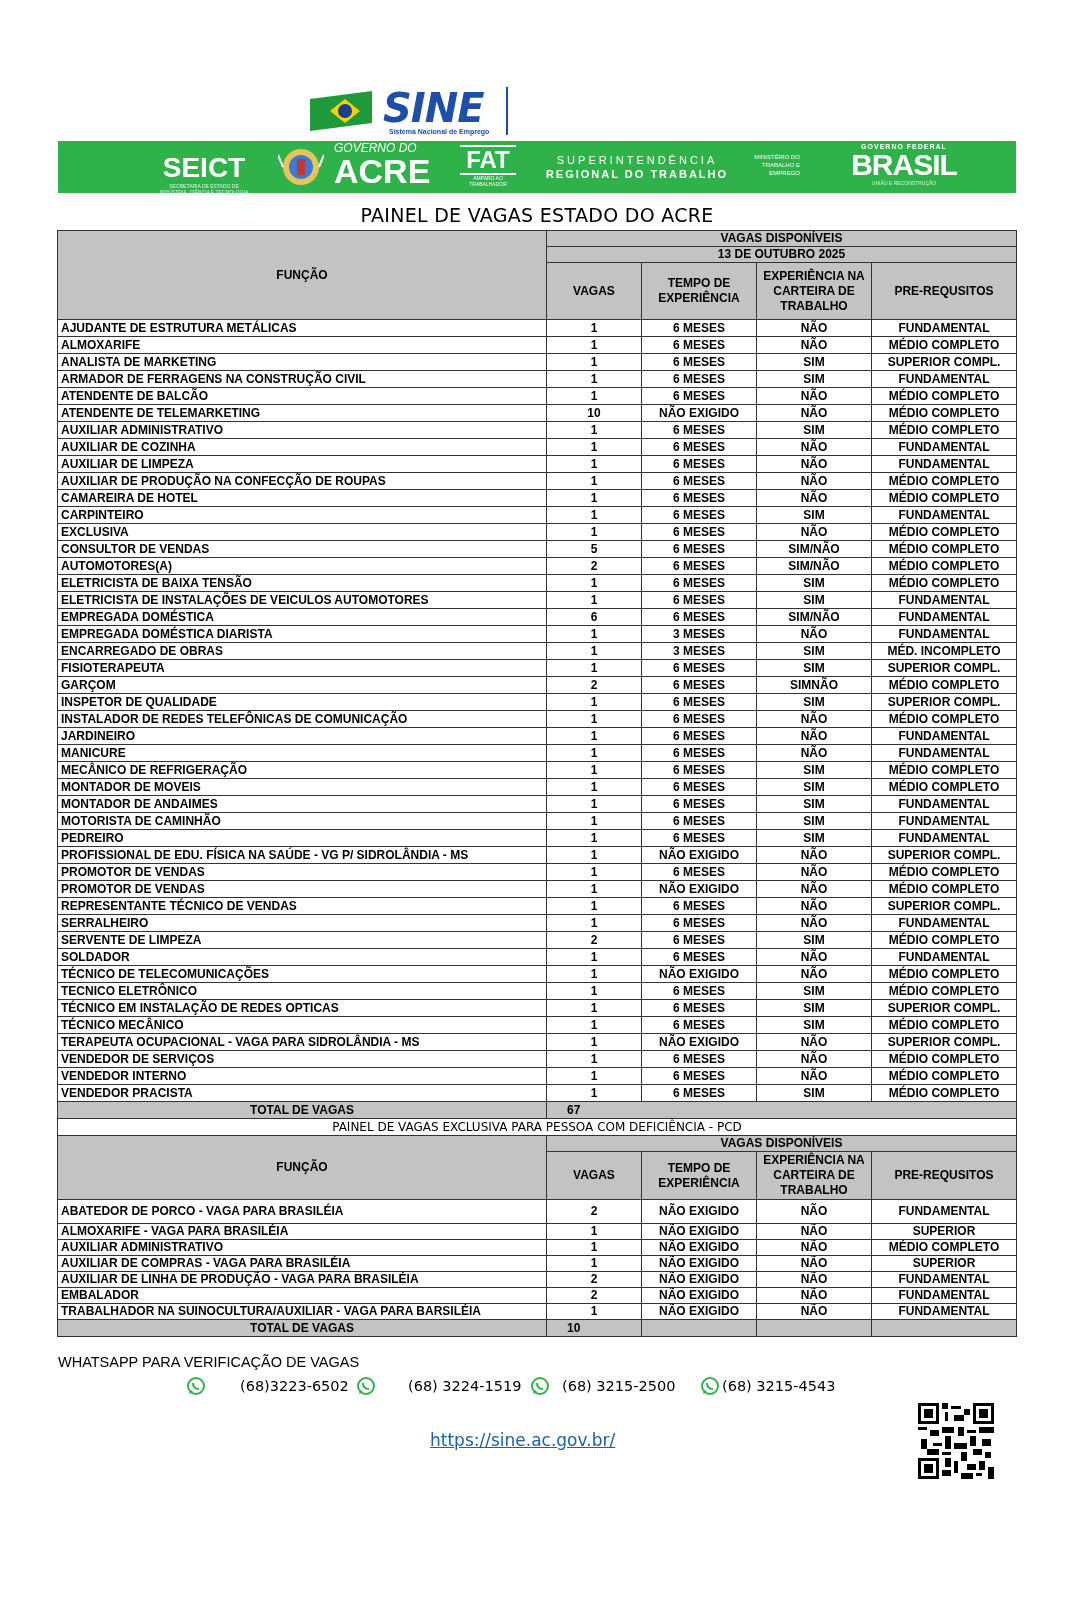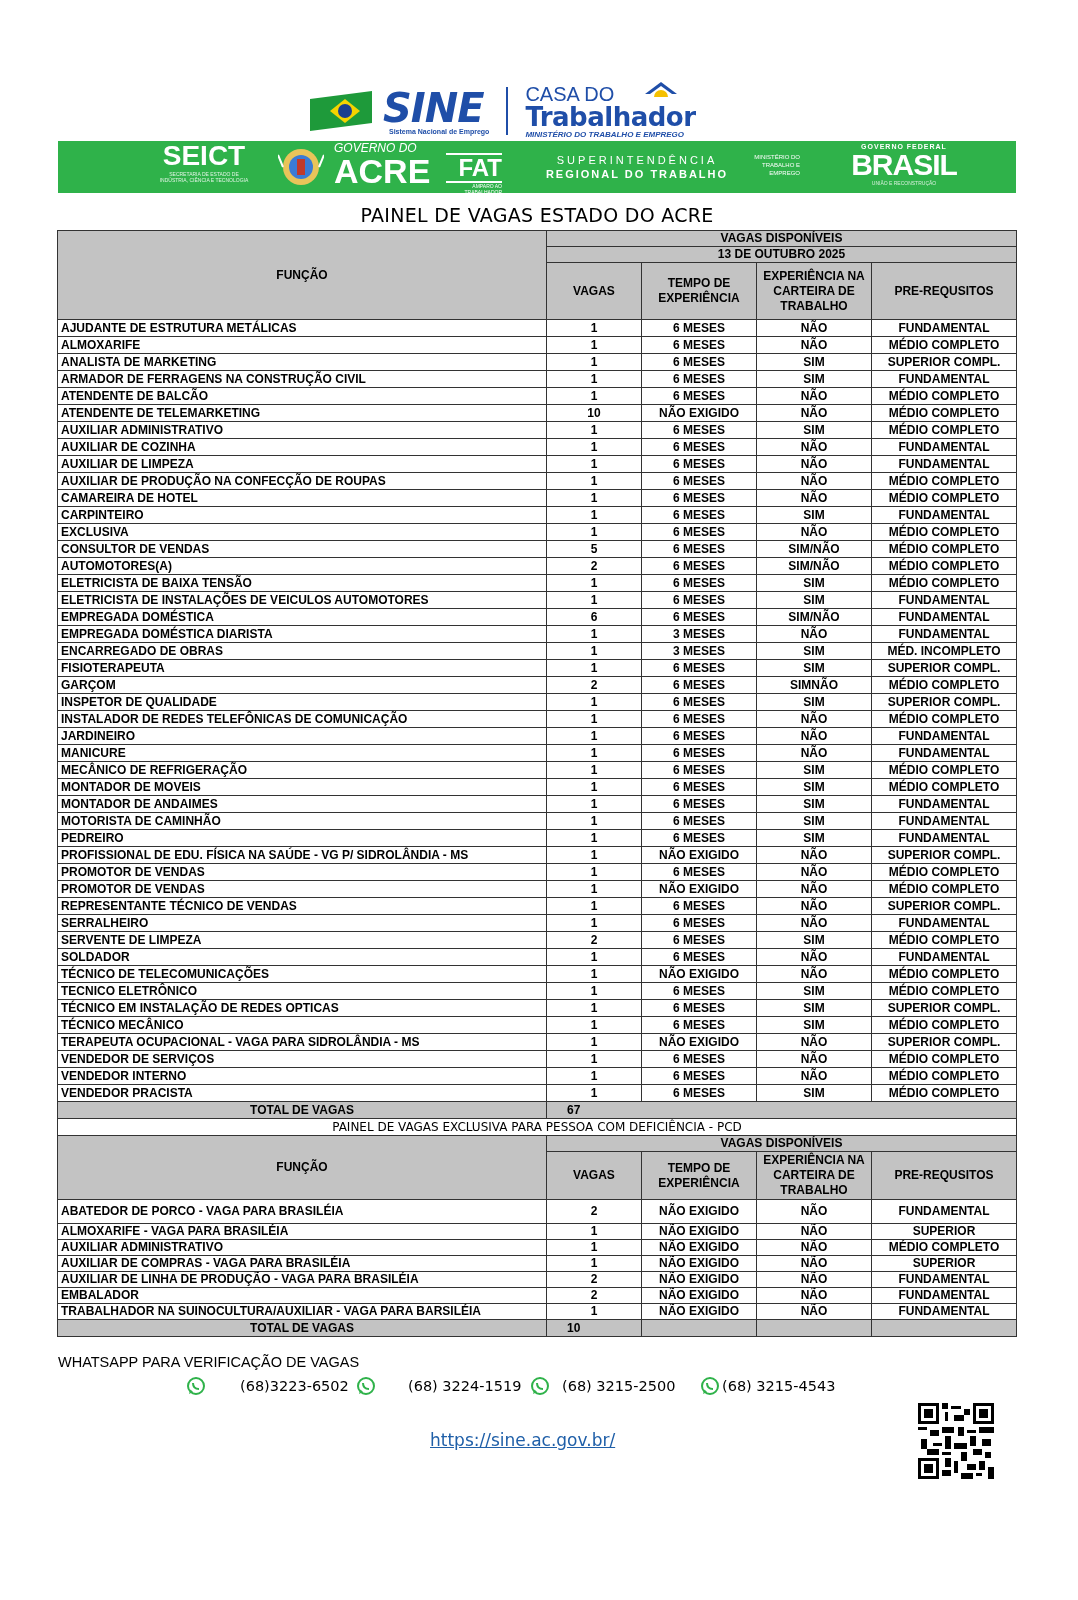--- a/index.html
+++ b/index.html
@@ -16,27 +16,27 @@
   .sine-sub { font-size: 7px; font-weight: bold; color: #1f4ea8; margin-left: 6px; }
   .sep { width: 2px; height: 48px; background: #1f4ea8; margin: 0 10px; }
   .casa { display: flex; flex-direction: column; position: relative; }
   .casa-top { font-size: 20px; color: #1f4ea8; line-height: 20px; }
   .casa-main { font-family: "DejaVu Sans", sans-serif; font-weight: bold; font-size: 26px; color: #1f4ea8; line-height: 26px; letter-spacing: -0.5px; }
   .casa-sub { font-size: 8px; font-style: italic; color: #1f4ea8; font-weight: bold; }
   .roof { position: absolute; left: 118px; top: -4px; width: 36px; height: 20px; }
 
   .green-bar { position: absolute; left: 58px; top: 141px; width: 958px; height: 52px; background: #2fb24a; display: flex; align-items: center; color: #fff; }
   .gb-seict { position: absolute; left: 98px; top: 0; width: 96px; text-align: center; }
-  .gb-seict .w { font-weight: bold; font-size: 28px; line-height: 30px; font-family: "Liberation Sans", sans-serif; }
+  .gb-seict .w { font-weight: bold; font-size: 28px; line-height: 30px; font-family: "Liberation Sans", sans-serif; margin-top: 12px; }
   .gb-seict .s { font-size: 5px; line-height: 6px; opacity: .85; }
   .gb-crest { position: absolute; left: 220px; top: 4px; width: 46px; height: 44px; }
   .gb-acre { position: absolute; left: 276px; top: 0; }
   .gb-acre .t { font-size: 12px; line-height: 14px; font-style: italic; }
   .gb-acre .w { font-size: 34px; font-weight: bold; line-height: 32px; }
-  .gb-fat { position: absolute; left: 388px; top: 4px; text-align: right; width: 56px; margin-top: 8px; }
+  .gb-fat { position: absolute; left: 402px; top: 4px; text-align: center; width: 56px; }
   .gb-fat .w { font-size: 24px; font-weight: bold; line-height: 26px; border-top: 2px solid #fff; border-bottom: 2px solid #fff; }
   .gb-fat .s { font-size: 5px; }
   .gb-sup { position: absolute; left: 476px; top: 12px; text-align: center; width: 206px; }
   .gb-sup .a { font-size: 11px; letter-spacing: 3px; line-height: 14px; }
   .gb-sup .b { font-size: 11px; letter-spacing: 2px; font-weight: bold; line-height: 14px; }
   .gb-min { position: absolute; left: 694px; top: 12px; font-size: 6px; line-height: 8px; text-align: right; width: 48px; }
   .gb-br { position: absolute; left: 788px; top: 2px; width: 116px; text-align: center; }
   .gb-br .a { font-size: 7px; letter-spacing: 1px; font-weight: bold; }
   .gb-br .w { font-size: 30px; font-weight: bold; line-height: 30px; letter-spacing: -1px; }
   .gb-br .s { font-size: 5px; opacity: .8; }
@@ -74,29 +74,20 @@
   <div class="sine-flag">
       <div class="g"></div>
       <div class="y"></div>
       <div class="b"></div>
     </div>
   <div class="sine-text">
     <span class="sine-word">SINE</span>
     <span class="sine-sub">Sistema Nacional de Emprego</span>
   </div>
   <div class="sep"></div>
-  <div class="casa">
-    <svg class="roof" viewBox="0 0 36 20">
-        <path d="M2 14 L18 2 L34 14 L29 14 L18 6 L7 14 Z" fill="#1f4ea8"></path>
-        <path d="M11 17 A7 7 0 0 1 25 17 Z" fill="#f5c000"></path>
-      </svg>
-    <span class="casa-top">CASA DO</span>
-    <span class="casa-main">Trabalhador</span>
-    <span class="casa-sub">MINISTÉRIO DO TRABALHO E EMPREGO</span>
-  </div>
 </div>
 
 <div class="green-bar">
   <div class="gb-seict">
     <div class="w">SEICT</div>
     <div class="s">SECRETARIA DE ESTADO DE INDÚSTRIA, CIÊNCIA E TECNOLOGIA</div>
   </div>
   <svg class="gb-crest" viewBox="0 0 46 44">
     <circle cx="23" cy="22" r="18" fill="#e9c45a"></circle>
       <circle cx="23" cy="22" r="12" fill="#3a7bd5"></circle>

